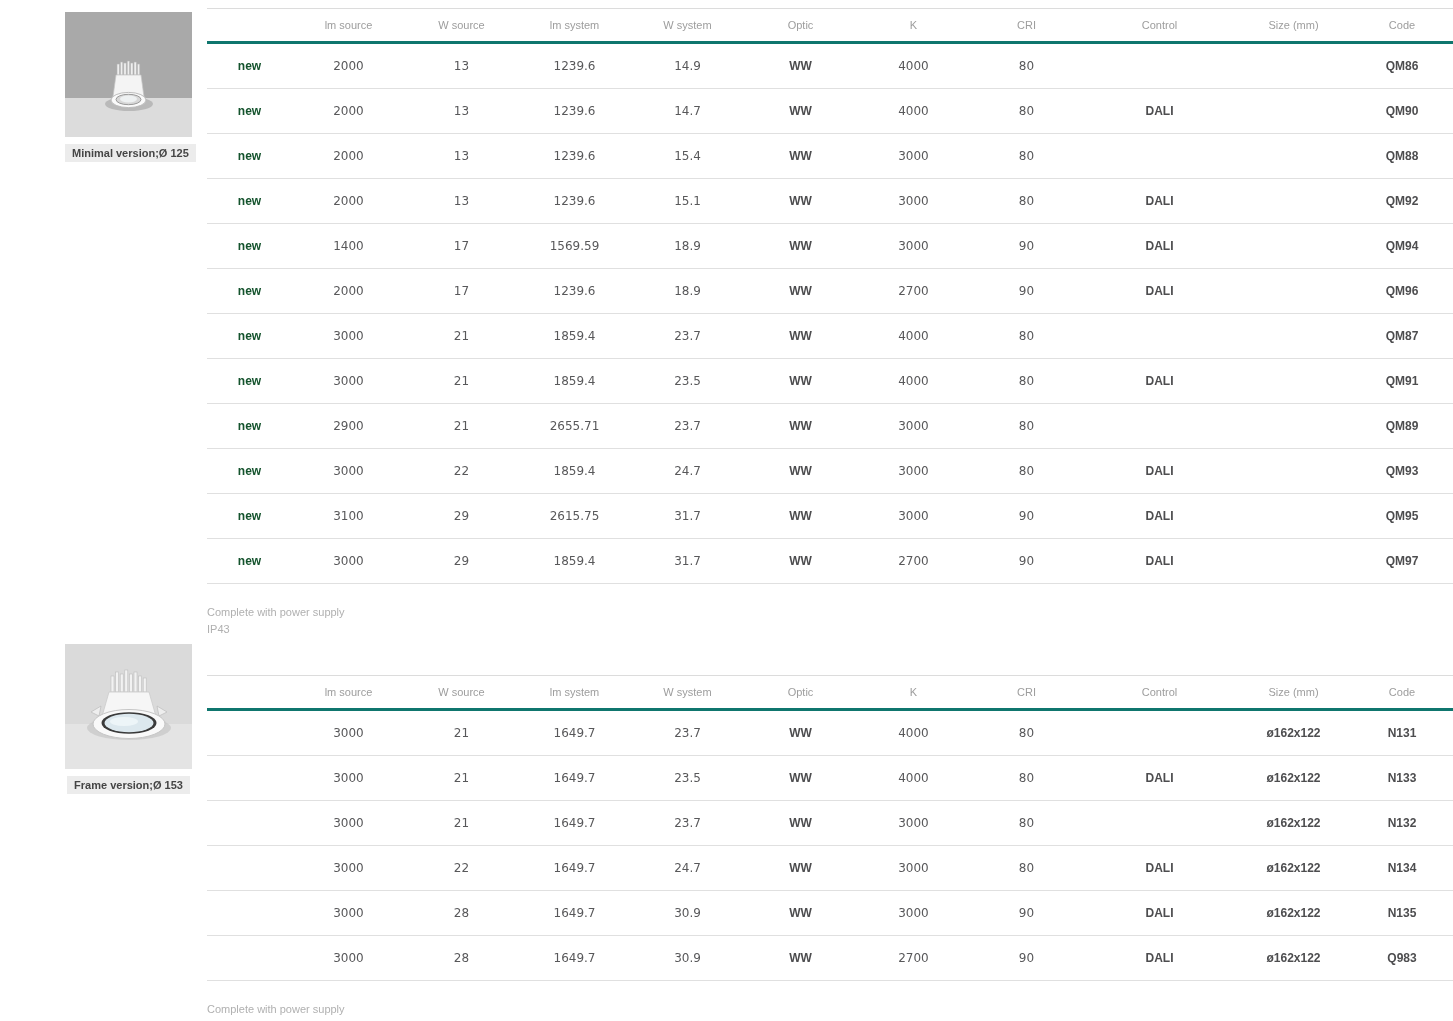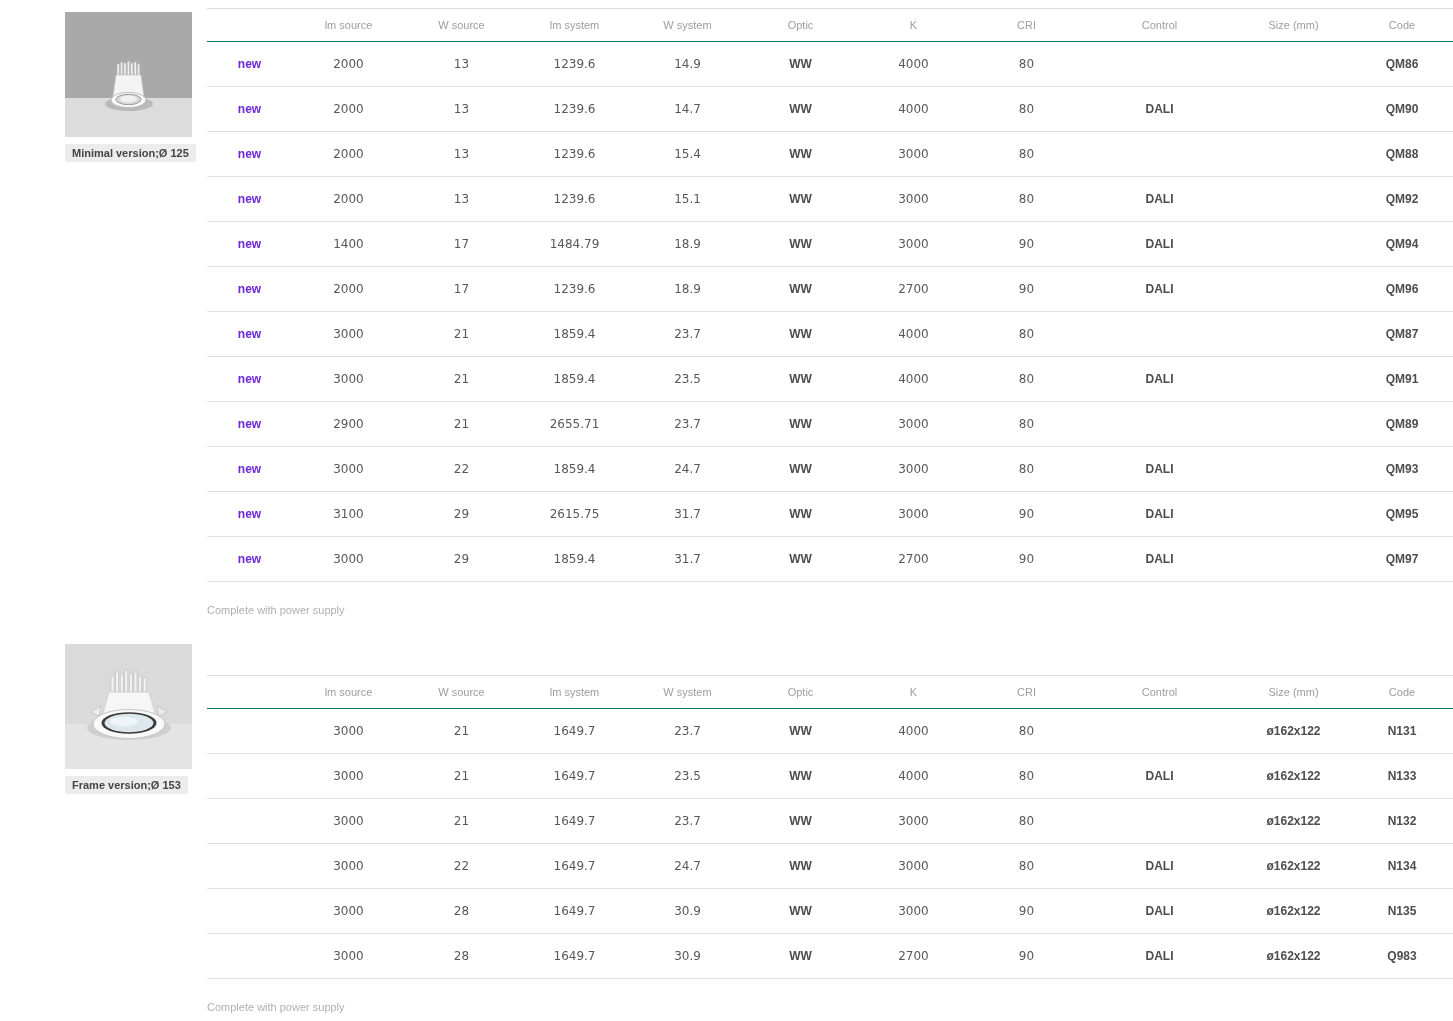--- a/index.html
+++ b/index.html
@@ -1,39 +1,39 @@
 <!DOCTYPE html>
 <html><head>
 <meta charset="utf-8">
 <style>
   html,body{margin:0;padding:0;background:#ffffff;}
   .canvas{position:relative;width:1453px;height:1021px;background:#ffffff;overflow:hidden;
           font-family:"Liberation Sans",sans-serif;}
 
   
-  .photo-block{position:absolute;left:65px;width:127px;}
+  .photo-block{position:absolute;left:65px;width:127px;text-align:center;}
   .photo-block.first{top:12px;}
   .photo-block.second{top:644px;}
   .photo-frame{width:127px;height:125px;display:block;}
   .photo-label{display:inline-block;margin-top:7px;background:#ececec;color:#454545;
                font-size:11px;font-weight:bold;padding:3px 7px;white-space:nowrap;}
 
   
   .table-block{position:absolute;left:207px;width:1246px;}
   .table-block.first{top:8px;}
   .table-block.second{top:675px;}
   table.spec{border-collapse:collapse;table-layout:fixed;width:1246px;}
-  table.spec thead th{border-top:1px solid #dcdcdc;border-bottom:1px solid #0f766e;
+  table.spec thead th{border-top:1px solid #dcdcdc;border-bottom:3px solid #0f766e;
       height:32px;font-size:11px;font-weight:normal;color:#9d9d9d;text-align:center;
       vertical-align:middle;padding:0;}
   table.spec tbody td{border-bottom:1px solid #e0e0e0;height:44px;text-align:center;
       vertical-align:middle;padding:0;font-size:12px;}
   td.c-num{font-family:"DejaVu Sans",sans-serif;color:#58585a;}
   td.c-bold{font-weight:bold;color:#4d4d4f;}
-  td.c-new{font-weight:bold;color:#6d28d9;}
+  td.c-new{font-weight:bold;color:#14532d;}
   .footnotes{margin-top:20px;}
   .footnotes div{font-size:11px;color:#b0b0b0;line-height:17px;}
 </style>
 </head>
 <body>
 
 <div class="canvas">
 
   <div class="photo-block first">
     <svg class="photo-frame" viewBox="0 0 127 125">
@@ -137,21 +137,21 @@
             <td class="c-num">3000</td>
             <td class="c-num">80</td>
             <td class="c-bold">DALI</td>
             <td class="c-bold"></td>
             <td class="c-bold">QM92</td>
           </tr>
           <tr>
             <td class="c-new">new</td>
             <td class="c-num">1400</td>
             <td class="c-num">17</td>
-            <td class="c-num">1484.79</td>
+            <td class="c-num">1569.59</td>
             <td class="c-num">18.9</td>
             <td class="c-bold">WW</td>
             <td class="c-num">3000</td>
             <td class="c-num">90</td>
             <td class="c-bold">DALI</td>
             <td class="c-bold"></td>
             <td class="c-bold">QM94</td>
           </tr>
           <tr>
             <td class="c-new">new</td>
@@ -241,20 +241,21 @@
             <td class="c-num">2700</td>
             <td class="c-num">90</td>
             <td class="c-bold">DALI</td>
             <td class="c-bold"></td>
             <td class="c-bold">QM97</td>
           </tr>
         </tbody>
     </table>
     <div class="footnotes">
         <div>Complete with power supply</div>
+        <div>IP43</div>
       </div>
   </div>
 
   <div class="photo-block second">
     <svg class="photo-frame" viewBox="0 0 127 125">
       <rect x="0" y="0" width="127" height="125" fill="#dadada"></rect>
       <rect x="0" y="80" width="127" height="45" fill="#e4e4e4"></rect>
       <ellipse cx="64" cy="84" rx="42" ry="12" fill="#c2c2c2" opacity="0.6"></ellipse>
       <g fill="#f2f2f2" stroke="#bdbdbd" stroke-width="0.6">
         <rect x="46" y="32" width="3" height="16"></rect>

